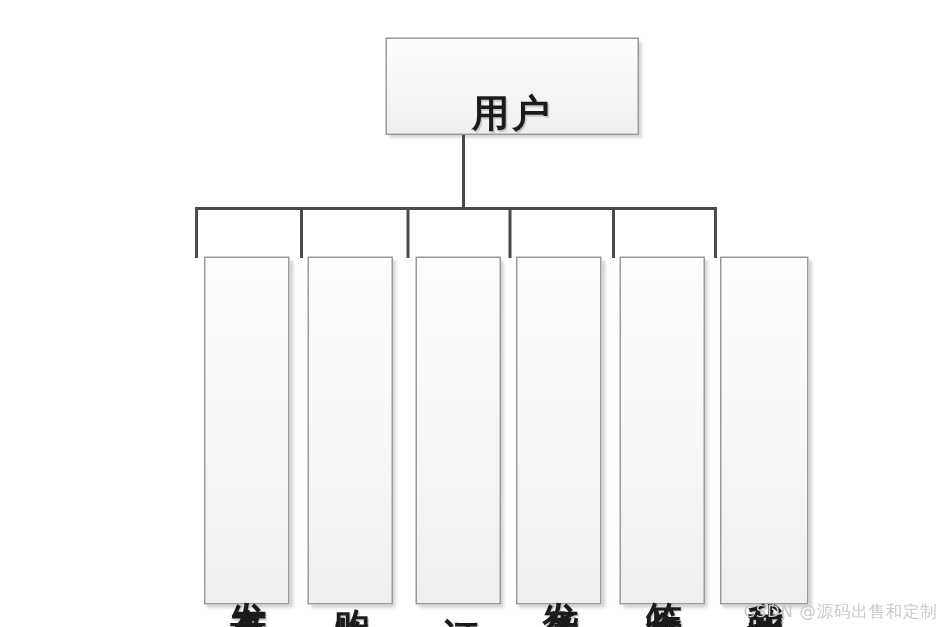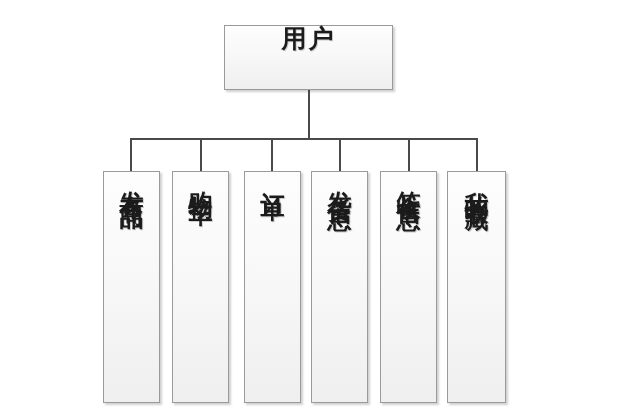--- a/index.html
+++ b/index.html
@@ -17,22 +17,23 @@
   }
 
   
   .node {
     position: absolute;
     box-sizing: border-box;
     border: 1px solid #9a9a9a;
     background: linear-gradient(to bottom, #fdfdfd 0%, #f8f8f8 45%, #efefef 100%);
     box-shadow: 2px 2px 2px rgba(120,120,120,0.35);
     display: flex;
-    align-items: flex-start;
+    align-items: flex-end;
     justify-content: center;
+    margin-left: 33px;
   }
 
   
   .node.root {
     left: 224px;
     top: 25px;
     width: 169px;
     height: 65px;
   }
   .node.root .label {
@@ -128,14 +129,15 @@
   <div class="node child c3">
     <span class="label">发货信息</span>
   </div>
   <div class="node child c4">
     <span class="label">签收信息</span>
   </div>
   <div class="node child c5">
     <span class="label">我的收藏</span>
   </div>
 
+  <div class="watermark">CSDN @源码出售和定制</div>
 
 </div>
 
 </body></html>

